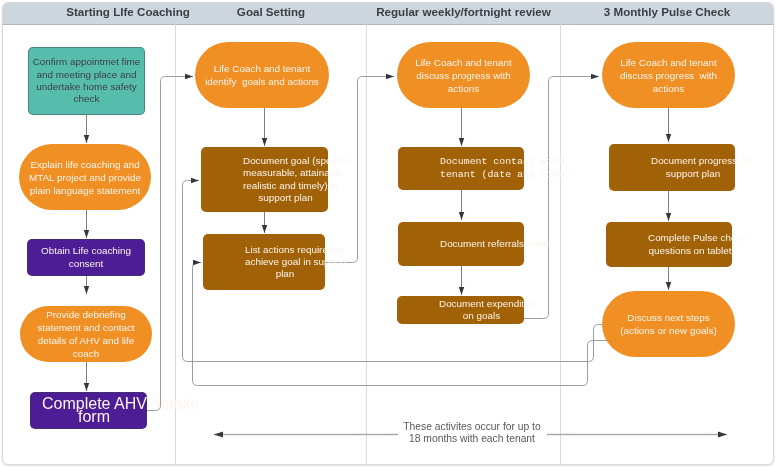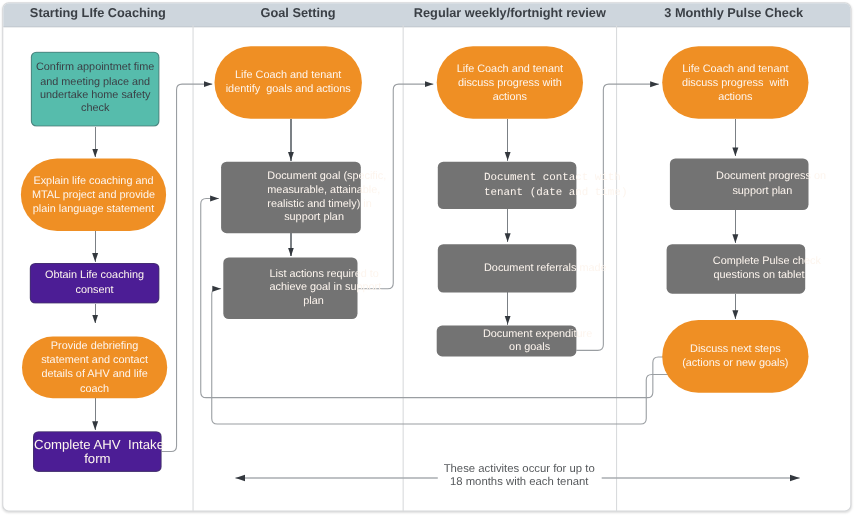--- a/index.html
+++ b/index.html
@@ -18,37 +18,37 @@
 
   .col-head{position:absolute;top:0;height:23px;line-height:23px;text-align:center;
          font-size:11.6px;font-weight:bold;color:#3a3f45;}
   .vdiv{position:absolute;top:23px;width:1px;background:#d9dbdd;}
 
   
   .node{position:absolute;box-sizing:border-box;display:flex;align-items:center;
         justify-content:center;text-align:center;color:#fdf5ee;}
   .node span{display:block;width:100%;box-sizing:border-box;white-space:pre;}
   .n-teal{background:#56bcac;border:1px solid rgba(60,66,73,.45);border-radius:5px;color:#3b4046;}
-  .n-red{background:#737373;border-radius:5px;padding-left:42px;}
+  .n-red{background:#a16207;border-radius:5px;padding-left:42px;}
   .n-red-b{background:#4c1d95;border:1px solid rgba(60,66,73,.45);border-radius:5px;}
   .n-orange{background:#ef8f24;border:none;}
 
   svg.links{position:absolute;left:0;top:0;width:778px;height:470px;overflow:visible;}
 
   .foot-note{position:absolute;text-align:center;font-size:10.3px;color:#56595c;line-height:12.4px;white-space:pre-wrap;}
 </style>
 </head>
 <body>
 
 <div id="stage">
   <div class="frame">
     <div class="header-band"></div>
   </div>
 
-  <div class="col-head" style="left:3px;width:172px;">Starting LIfe Coaching</div>
+  <div class="col-head" style="left:3px;width:172px;padding-left:39px;">Starting LIfe Coaching</div>
   <div class="col-head" style="left:176px;width:190px;">Goal Setting</div>
   <div class="col-head" style="left:367px;width:193px;">Regular weekly/fortnight review</div>
   <div class="col-head" style="left:561px;width:212px;">3 Monthly Pulse Check</div>
 
   <div class="vdiv" style="left:175px;height:442px;"></div>
   <div class="vdiv" style="left:366px;height:442px;"></div>
   <div class="vdiv" style="left:560px;height:442px;"></div>
 
   <svg class="links" viewBox="0 0 778 470">
     <defs>
@@ -109,21 +109,21 @@
   <div class="node n-red-b" style="left:27px;top:239px;width:118px;height:37px;font-size:9.9px;line-height:12.3px;">
       <span>Obtain Life coaching
 consent</span>
     </div>
   <div class="node n-orange" style="left:20px;top:306px;width:132px;height:56px;border-radius:28px;font-size:9.9px;line-height:13px;">
       <span>Provide debriefing
 statement and contact
 details of AHV and life
 coach</span>
     </div>
-  <div class="node n-red-b" style="left:30px;top:392px;width:117px;height:37px;font-size:12px;line-height:12.3px;">
+  <div class="node n-red-b" style="left:30px;top:392px;width:117px;height:37px;font-size:16px;line-height:12.3px;padding-left:11px;">
       <span>Complete AHV  Intake
 form</span>
     </div>
 
   <div class="node n-orange" style="left:195px;top:42px;width:134px;height:66px;border-radius:33px;font-size:9.9px;line-height:13px;">
       <span>Life Coach and tenant
 identify  goals and actions</span>
     </div>
   <div class="node n-red" style="left:201px;top:147px;width:127px;height:65px;font-size:9.9px;line-height:12.3px;">
       <span>Document goal (specific,

